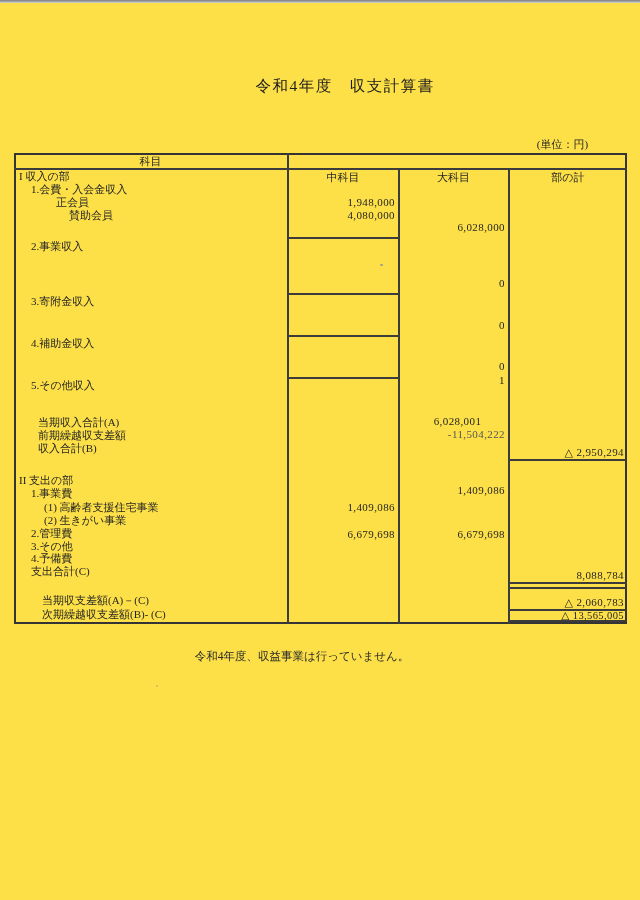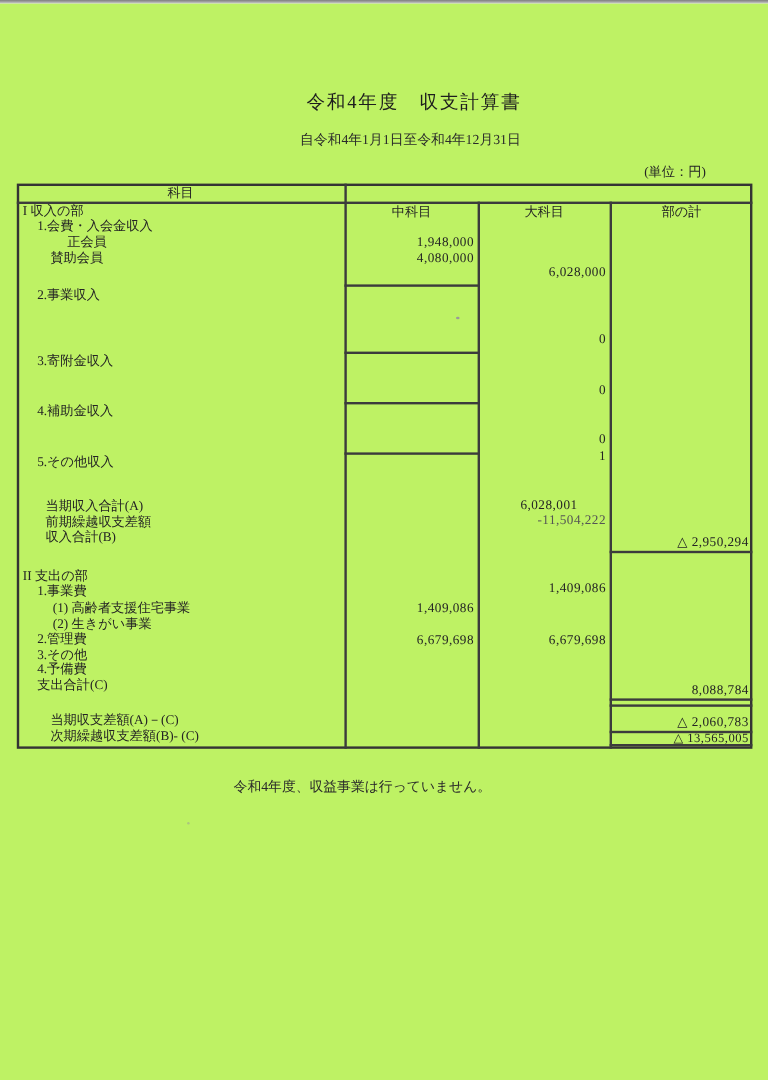--- a/index.html
+++ b/index.html
@@ -1,18 +1,18 @@
 <!DOCTYPE html>
 <html><head>
 <meta charset="utf-8">
 <style>
   html,body{margin:0;padding:0;background:#ffffff;}
   .page{
     position:relative;width:640px;height:900px;overflow:hidden;
-    background:#bef264;
+    background:#fde047;
     font-family:"Liberation Serif","DejaVu Serif",serif;
     color:#242424;
   }
   .t{position:absolute;font-size:11px;line-height:1.05;white-space:nowrap;}
   .c{text-align:center;}
   .r{text-align:right;padding-right:2px;}
   .num{letter-spacing:0.4px;}
   .ln{position:absolute;background:#3c3c3c;}
   .rect{position:absolute;border:2px solid #343434;box-sizing:border-box;background:transparent;}
   .title{font-size:15.5px;letter-spacing:1.5px;color:#1d1d1d;}
@@ -27,21 +27,20 @@
 </head>
 <body>
 
 <div class="page">
 
   <div class="scan-top"></div>
   <div class="speck" style="left:380px;top:264px;width:3px;height:2px;"></div>
   <div class="speck" style="left:156px;top:685px;width:2px;height:2px;opacity:.5;"></div>
 
   <div class="t title c" style="left:145px;top:78px;width:400px;">令和4年度　収支計算書</div>
-  <div class="t sub c" style="left:142px;top:111px;width:400px;">自令和4年1月1日至令和4年12月31日</div>
   <div class="t unit r" style="left:500px;top:139px;width:125px;text-align:center;">(単位：円)</div>
 
   <div>
     <div class="rect" style="left:14px;top:153px;width:613px;height:471px;"></div>
     <div class="ln" style="left:14px;top:168px;width:613px;height:1.5px;"></div>
     <div class="ln" style="left:287px;top:153px;width:1.5px;height:471px;"></div>
     <div class="ln" style="left:398px;top:168px;width:1.5px;height:456px;"></div>
     <div class="ln" style="left:508px;top:168px;width:1.5px;height:456px;"></div>
 
     <div class="ln" style="left:287px;top:237px;width:112px;height:1.5px;"></div>
@@ -57,21 +56,21 @@
   </div>
 
   <div class="t c" style="left:14px;top:156px;width:273px;">科目</div>
   <div class="t c" style="left:288px;top:172px;width:110px;">中科目</div>
   <div class="t c" style="left:399px;top:172px;width:109px;">大科目</div>
   <div class="t c" style="left:509px;top:172px;width:118px;">部の計</div>
 
   <div class="t" style="left:19px;top:171px;">I 収入の部</div>
   <div class="t" style="left:31px;top:184px;">1.会費・入会金収入</div>
   <div class="t" style="left:56px;top:197px;">正会員</div>
-  <div class="t" style="left:42px;top:210px;">賛助会員</div>
+  <div class="t" style="left:69px;top:210px;">賛助会員</div>
   <div class="t" style="left:31px;top:241px;">2.事業収入</div>
   <div class="t" style="left:31px;top:296px;">3.寄附金収入</div>
   <div class="t" style="left:31px;top:338px;">4.補助金収入</div>
   <div class="t" style="left:31px;top:380px;">5.その他収入</div>
   <div class="t" style="left:38px;top:417px;">当期収入合計(A)</div>
   <div class="t" style="left:38px;top:430px;">前期繰越収支差額</div>
   <div class="t" style="left:38px;top:443px;">収入合計(B)</div>
 
   <div class="t r num" style="left:287px;top:197px;width:108px;">1,948,000</div>
   <div class="t r num" style="left:287px;top:210px;width:108px;">4,080,000</div>

